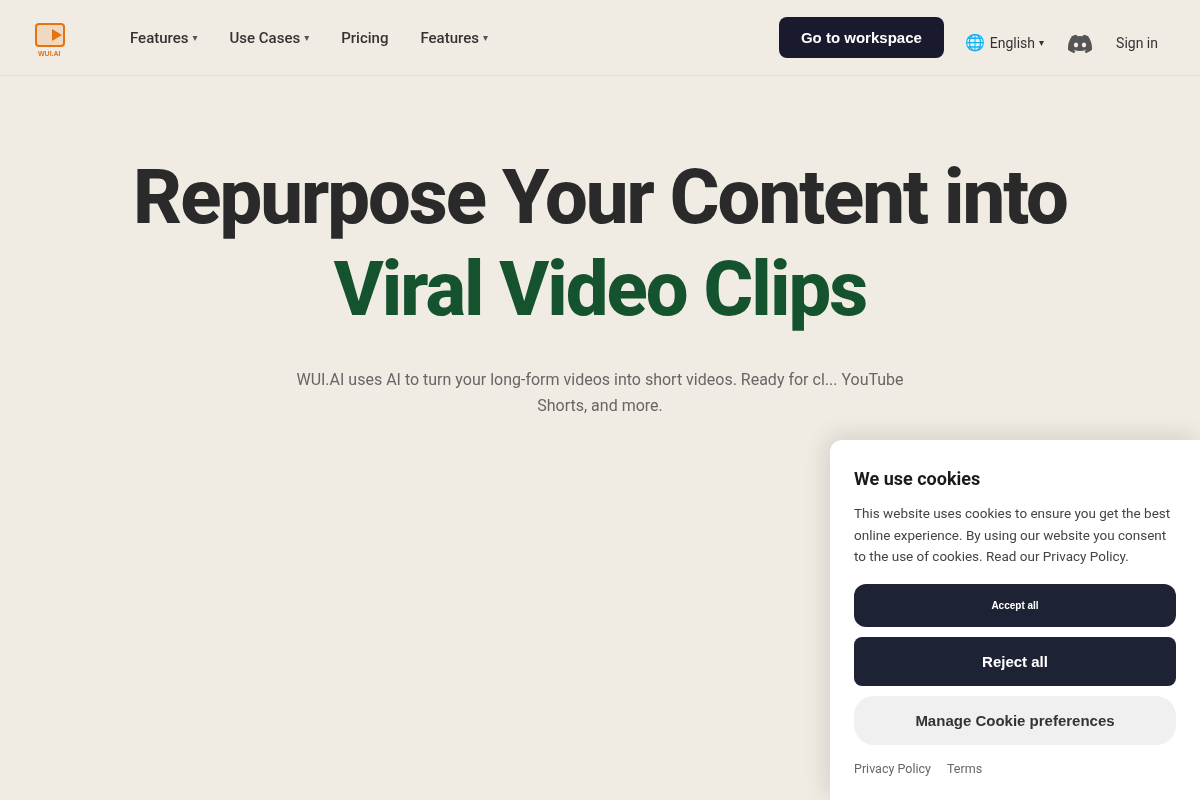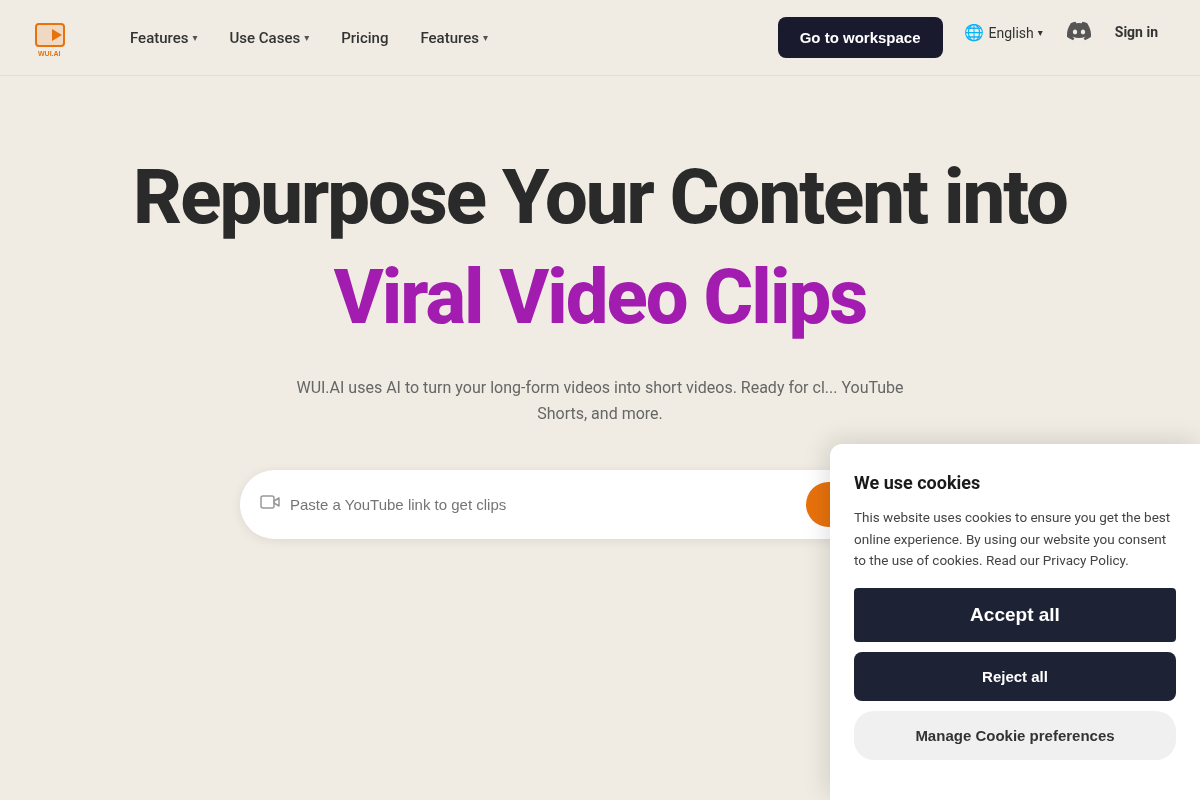--- a/index.html
+++ b/index.html
@@ -58,21 +58,21 @@
       white-space: nowrap;
     }
 
     .nav-item .chevron {
       font-size: 10px;
       color: #555;
     }
 
     .nav-right {
       display: flex;
-      align-items: flex-start;
+      align-items: flex-end;
       gap: 12px;
     }
 
     .btn-workspace {
       background: #1a1a2e;
       color: #fff;
       border: none;
       border-radius: 8px;
       padding: 12px 22px;
       font-size: 15px;
@@ -101,21 +101,21 @@
       display: flex;
       align-items: center;
       justify-content: center;
       cursor: pointer;
       color: #555;
       font-size: 18px;
     }
 
     .sign-in {
       font-size: 14px;
-      font-weight: 700;
+      font-weight: 400;
       color: #333;
       cursor: pointer;
       padding: 6px 10px;
       border-radius: 6px;
       text-align: center;
       line-height: 1.3;
     }
 
     
     .hero {
@@ -130,24 +130,24 @@
       font-size: 76px;
       font-weight: 800;
       color: #2a2a2a;
       line-height: 1.1;
       letter-spacing: -2px;
     }
 
     .hero-title-line2 {
       font-size: 76px;
       font-weight: 800;
-      color: #a21caf;
+      color: #14532d;
       line-height: 1.1;
       letter-spacing: -2px;
-      margin-top: 16px;
+      margin-top: 8px;
     }
 
     .hero-subtitle {
       font-size: 16px;
       color: #666;
       margin-top: 36px;
       max-width: 660px;
       line-height: 1.6;
     }
 
@@ -214,23 +214,23 @@
       color: #444;
       line-height: 1.6;
       margin-bottom: 16px;
     }
 
     .btn-accept-all {
       width: 100%;
       background: #1e2235;
       color: #fff;
       border: none;
-      border-radius: 4px;
+      border-radius: 12px;
       padding: 16px;
-      font-size: 19px;
+      font-size: 10px;
       font-weight: 700;
       cursor: pointer;
       margin-bottom: 10px;
     }
 
     .btn-reject-all {
       width: 100%;
       background: #1e2235;
       color: #fff;
       border: none;
@@ -317,33 +317,27 @@
 
     <div class="sign-in">Sign in</div>
   </div>
 </nav>
 
 <section class="hero">
   <h1 class="hero-title-line1">Repurpose Your Content into</h1>
   <h1 class="hero-title-line2">Viral Video Clips</h1>
   <p class="hero-subtitle">WUI.AI uses AI to turn your long-form videos into short videos. Ready for cl... YouTube Shorts, and more.</p>
 
-  <div class="search-bar">
-    <div class="search-icon-wrap">
-      <svg width="20" height="20" viewBox="0 0 20 20" fill="none">
-        <rect x="1" y="3" width="13" height="12" rx="2" stroke="#999" stroke-width="1.5"></rect>
-        <path d="M14 8l5-3v8l-5-3V8z" stroke="#999" stroke-width="1.5" stroke-linejoin="round"></path>
-      </svg>
-    </div>
-    <input class="search-input" type="text" placeholder="Paste a YouTube link to get clips" style="">
-    <button class="btn-get-clips">Get Clips F...</button>
-  </div>
 </section>
 
 <div class="cookie-banner">
   <div class="cookie-title">We use cookies</div>
   <div class="cookie-body">
     <span>This website uses cookies to ensure you get the best online experience. By using our website you consent to the use of cookies. Read our Privacy Policy.</span>
   </div>
   <button class="btn-accept-all">Accept all</button>
   <button class="btn-reject-all">Reject all</button>
   <button class="btn-manage-prefs">Manage Cookie preferences</button>
+  <div class="cookie-footer">
+    <a>Privacy Policy</a>
+    <a>Terms</a>
+  </div>
 </div>
 
 </body></html>

